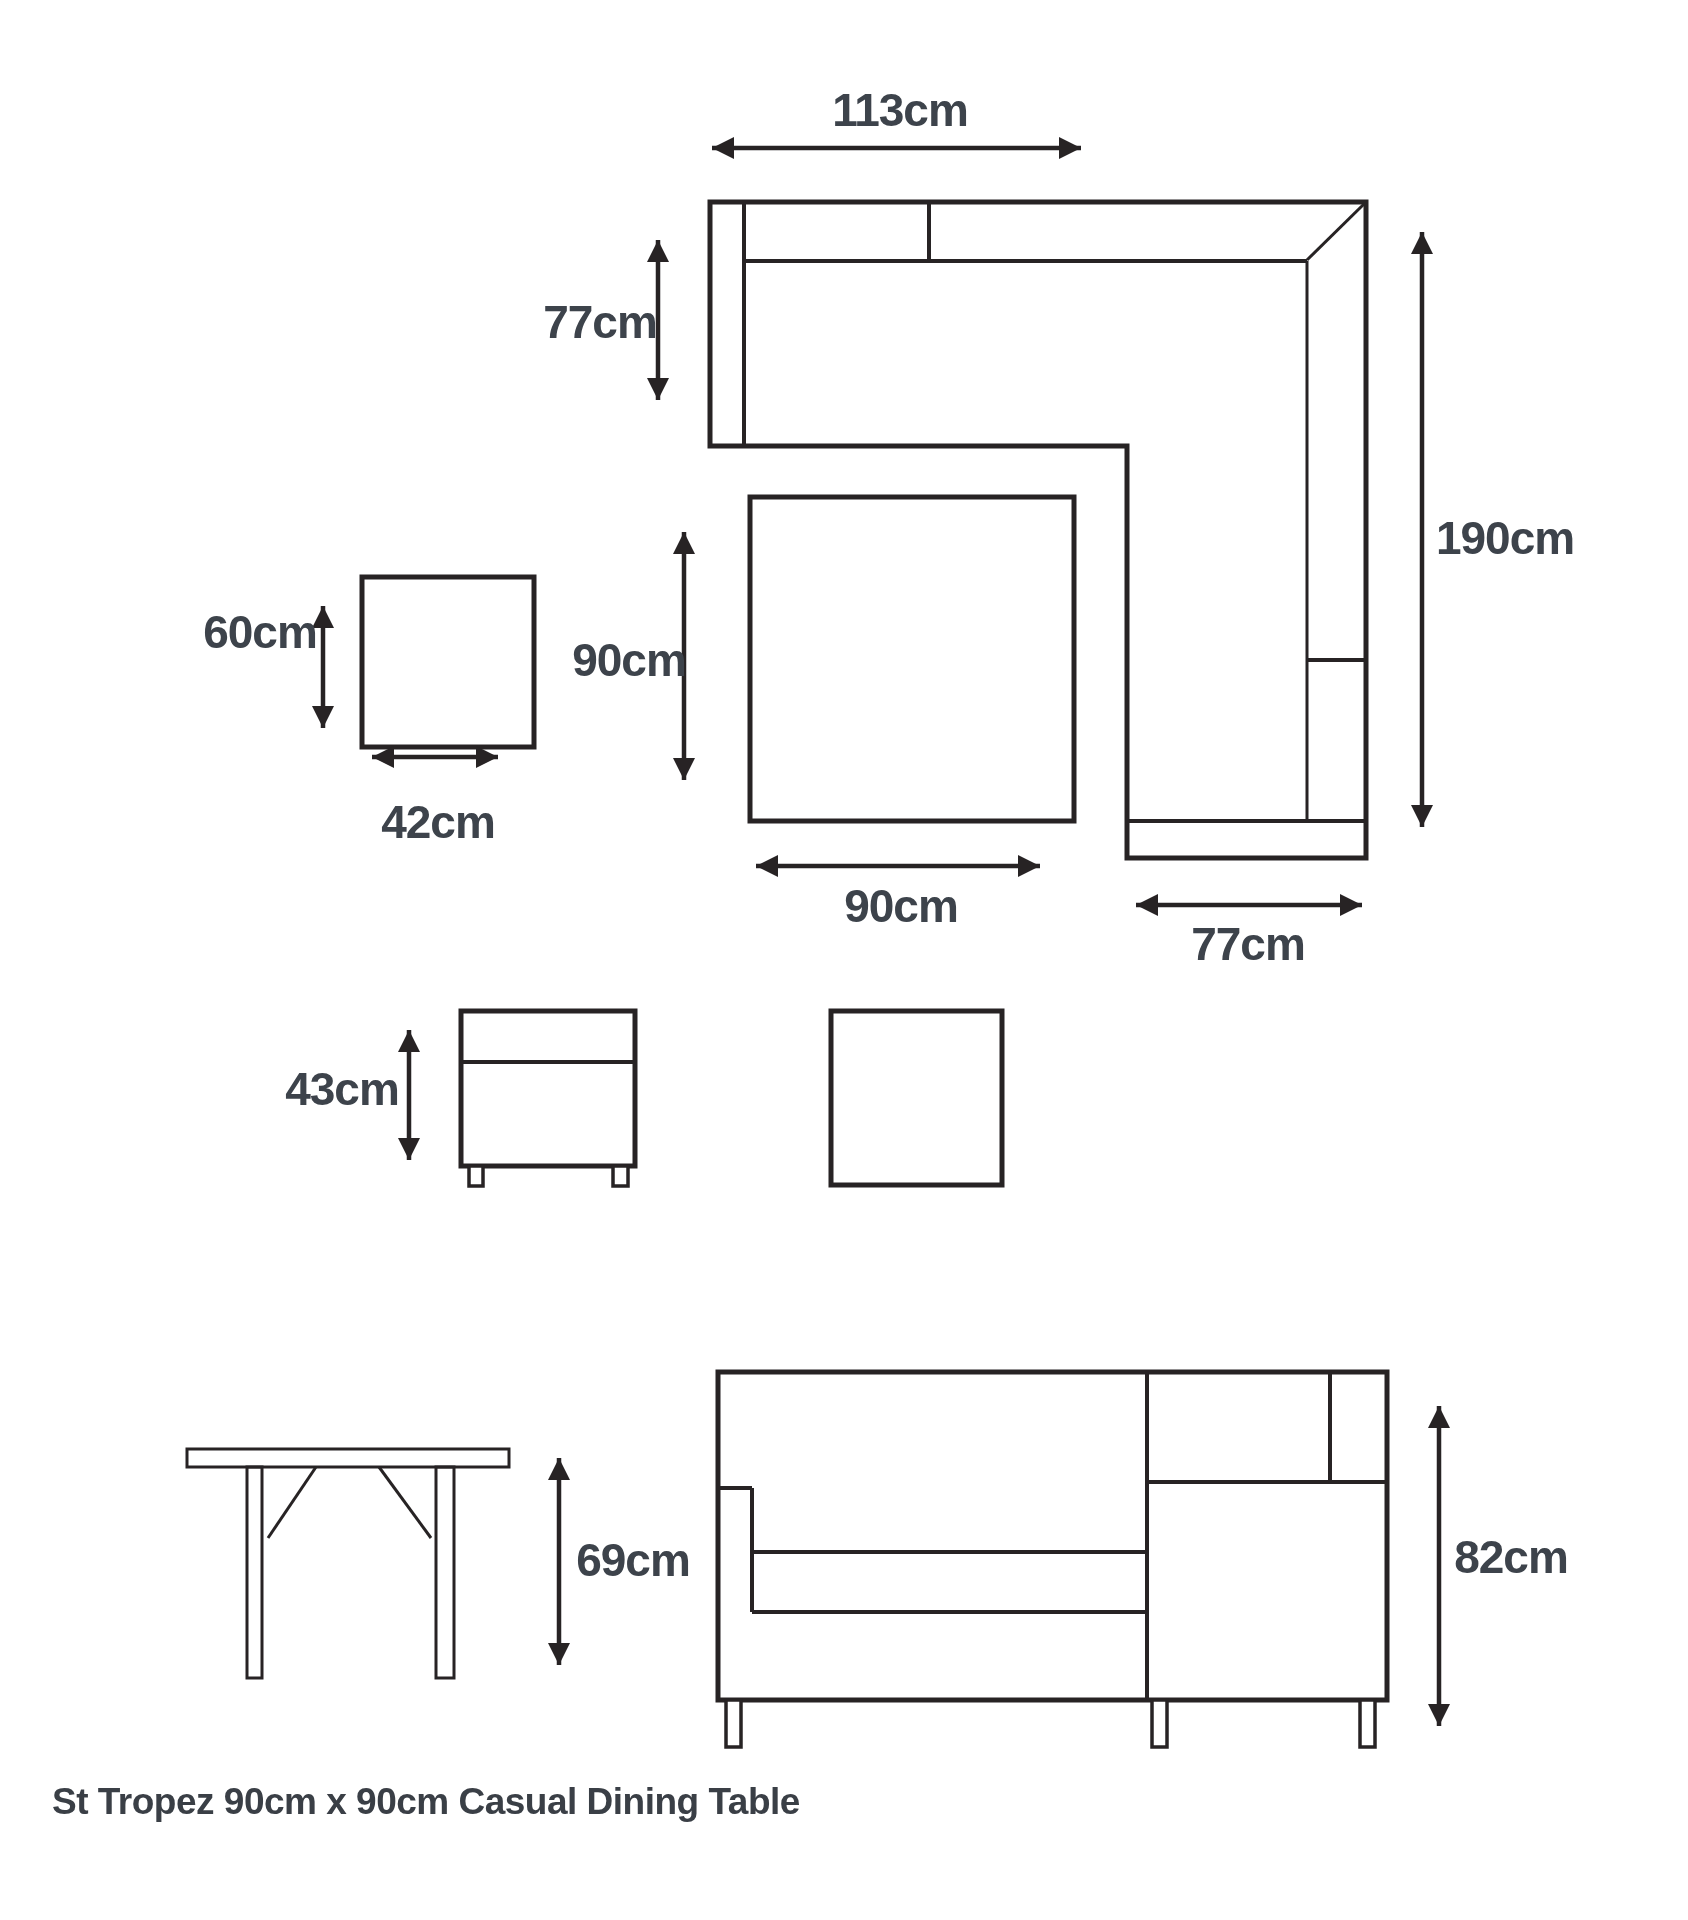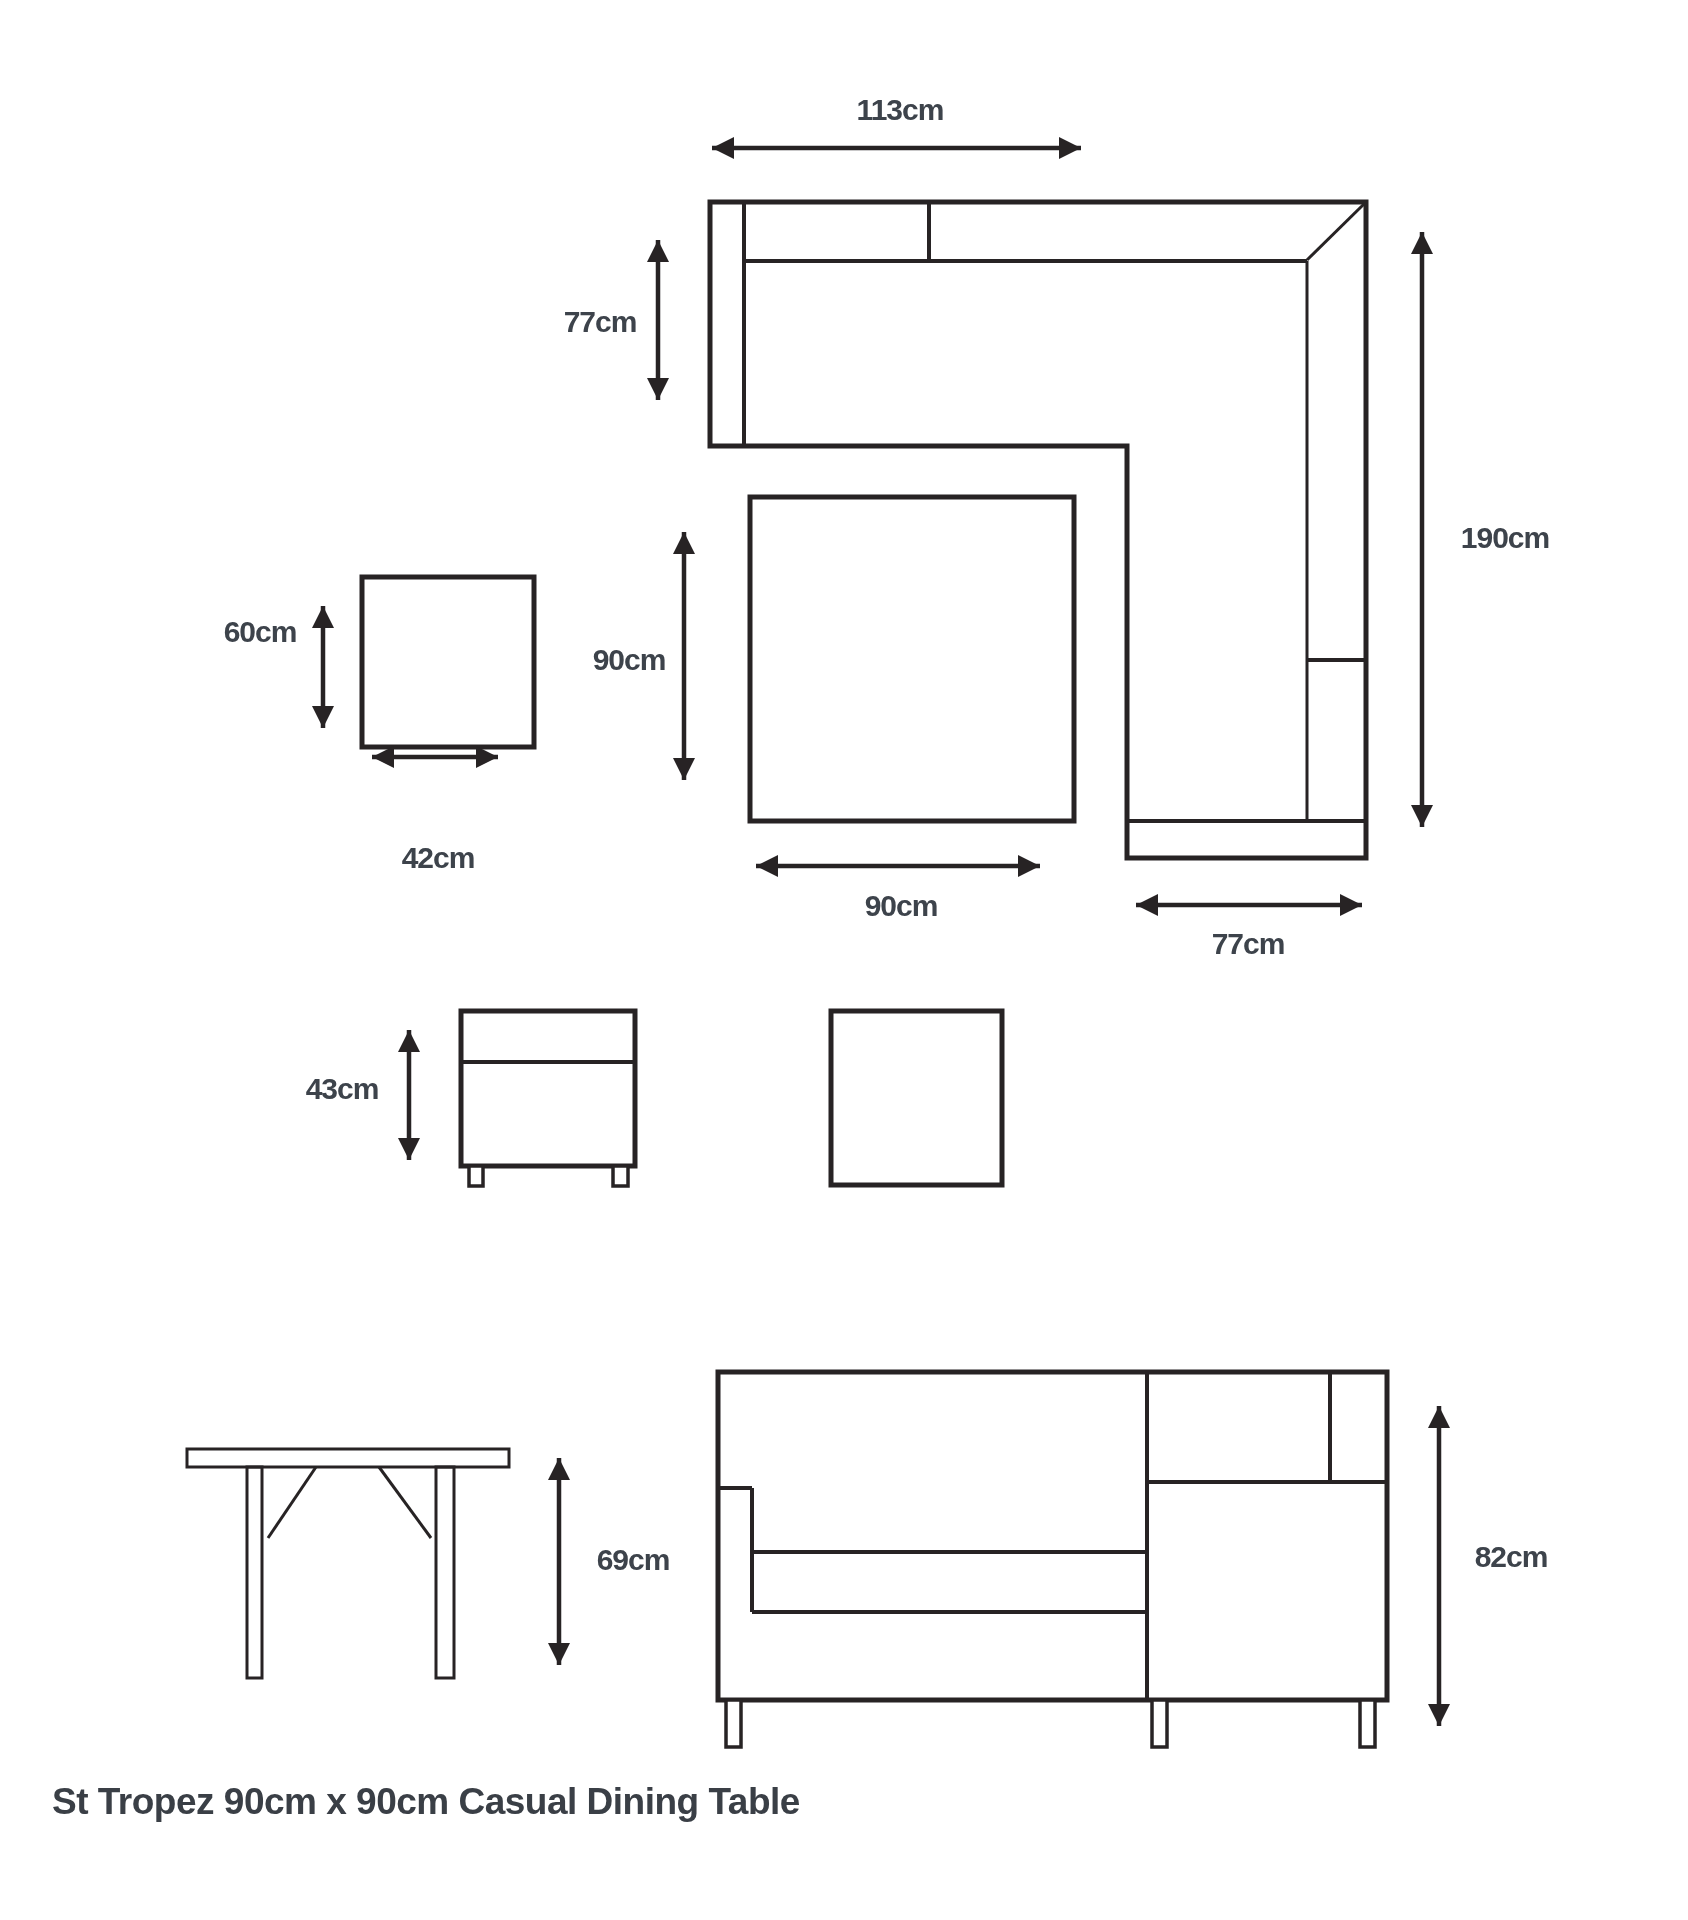--- a/index.html
+++ b/index.html
@@ -7,21 +7,21 @@
     position:relative;
     width:1688px;height:1920px;
     background:#ffffff;
     font-family:"Liberation Sans", sans-serif;
     overflow:hidden;
   }
   .layer{position:absolute;left:0;top:0;}
   .dim{
     position:absolute;
     transform:translate(-50%,-50%);
-    font-size:30px;
+    font-size:46px;
     font-weight:600;
     letter-spacing:-1px;
     color:#3d434b;
     white-space:nowrap;
   }
   .caption{
     position:absolute;
     font-size:37px;
     font-weight:600;
     letter-spacing:-0.5px;
@@ -122,20 +122,20 @@
     </g>
   </svg>
 
   <div class="dim" style="left:900px;top:110px;">113cm</div>
   <div class="dim" style="left:600px;top:322px;">77cm</div>
   <div class="dim" style="left:1505px;top:538px;">190cm</div>
   <div class="dim" style="left:1248px;top:944px;">77cm</div>
   <div class="dim" style="left:629px;top:660px;">90cm</div>
   <div class="dim" style="left:901px;top:906px;">90cm</div>
   <div class="dim" style="left:260px;top:632px;">60cm</div>
-  <div class="dim" style="left:438px;top:822px;margin-top:36px;">42cm</div>
+  <div class="dim" style="left:438px;top:822px;">42cm</div>
   <div class="dim" style="left:342px;top:1089px;">43cm</div>
   <div class="dim" style="left:633px;top:1560px;">69cm</div>
   <div class="dim" style="left:1511px;top:1557px;">82cm</div>
 
   <div class="caption left" style="left:52px;top:1802px;">St Tropez 90cm x 90cm Casual Dining Table</div>
 
 </div>
 
 </body></html>

